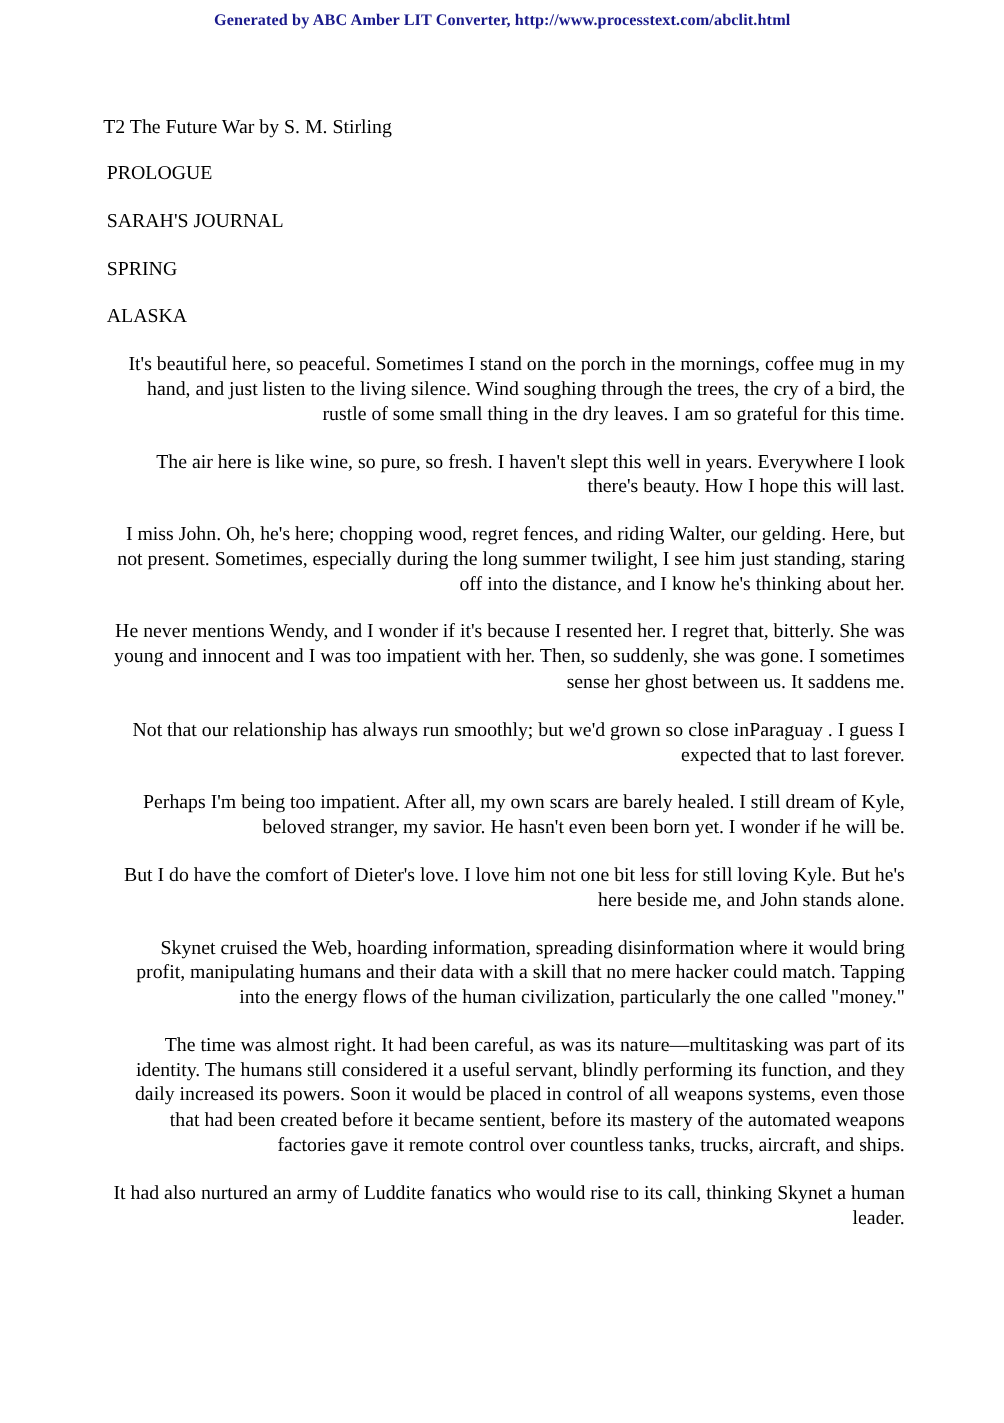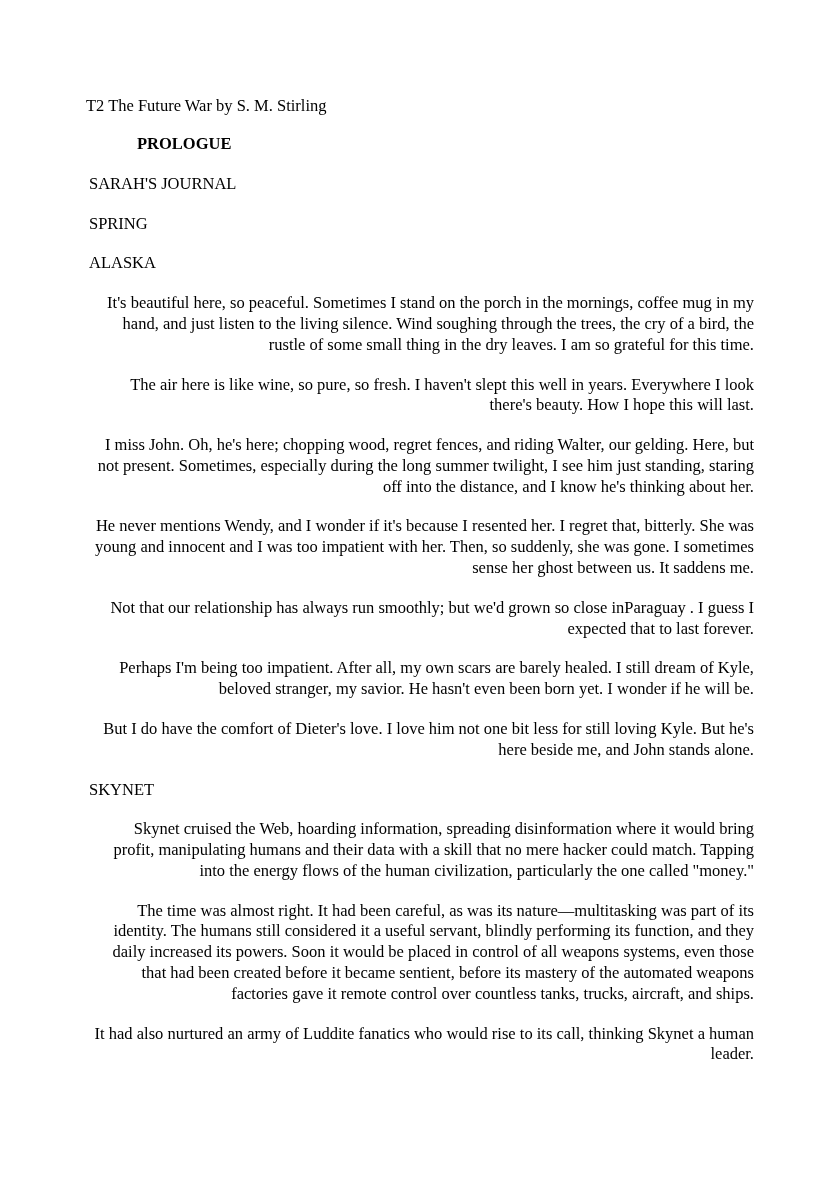--- a/index.html
+++ b/index.html
@@ -52,29 +52,29 @@
     padding-left: 3px;
   }
   .head {
     font-size: 16.5px;
     line-height: 1.26;
     font-weight: normal;
     margin: 0 0 19px 0;
     padding-left: 3px;
   }
   .head.plain {
-    font-weight: bold;
-    margin-left: 48px;
+    font-weight: normal;
   }
 </style>
 </head>
 <body>
 
 <div class="page">
 
+  <div class="converter-banner">Generated by ABC Amber LIT Converter, http://www.processtext.com/abclit.html</div>
 
   <div class="content">
 
     <div class="doc-title">T2 The Future War by S. M. Stirling</div>
 
     <div class="head plain">PROLOGUE</div>
 
     <div class="head">SARAH'S JOURNAL</div>
 
     <div class="head">SPRING</div>
@@ -89,21 +89,20 @@
     <p class="para">I miss John. Oh, he's here; chopping wood, regret fences, and riding Walter, our gelding. Here, but not present. Sometimes, especially during the long summer twilight, I see him just standing, staring off into the distance, and I know he's thinking about her.</p>
 
     <p class="para">He never mentions Wendy, and I wonder if it's because I resented her. I regret that, bitterly. She was young and innocent and I was too impatient with her. Then, so suddenly, she was gone. I sometimes sense her ghost between us. It saddens me.</p>
 
     <p class="para">Not that our relationship has always run smoothly; but we'd grown so close inParaguay . I guess I expected that to last forever.</p>
 
     <p class="para">Perhaps I'm being too impatient. After all, my own scars are barely healed. I still dream of Kyle, beloved stranger, my savior. He hasn't even been born yet. I wonder if he will be.</p>
 
     <p class="para">But I do have the comfort of Dieter's love. I love him not one bit less for still loving Kyle. But he's here beside me, and John stands alone.</p>
 
-    <div class="head">SKYNET</div>
 
     <p class="para">Skynet cruised the Web, hoarding information, spreading disinformation where it would bring profit, manipulating humans and their data with a skill that no mere hacker could match. Tapping into the energy flows of the human civilization, particularly the one called "money."</p>
 
     <p class="para">The time was almost right. It had been careful, as was its nature—multitasking was part of its identity. The humans still considered it a useful servant, blindly performing its function, and they daily increased its powers. Soon it would be placed in control of all weapons systems, even those that had been created before it became sentient, before its mastery of the automated weapons factories gave it remote control over countless tanks, trucks, aircraft, and ships.</p>
 
     <p class="para">It had also nurtured an army of Luddite fanatics who would rise to its call, thinking Skynet a human leader.</p>
 
   </div>
 </div>
 

